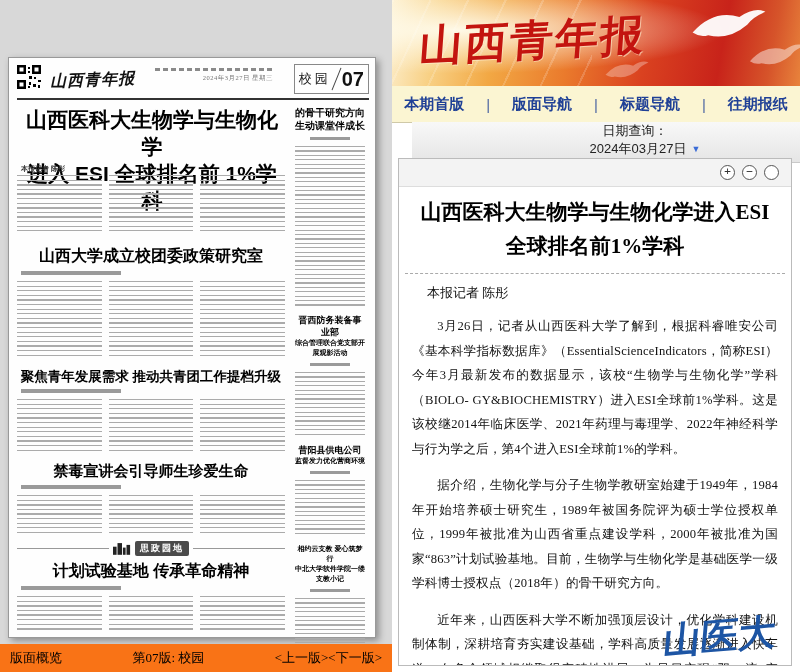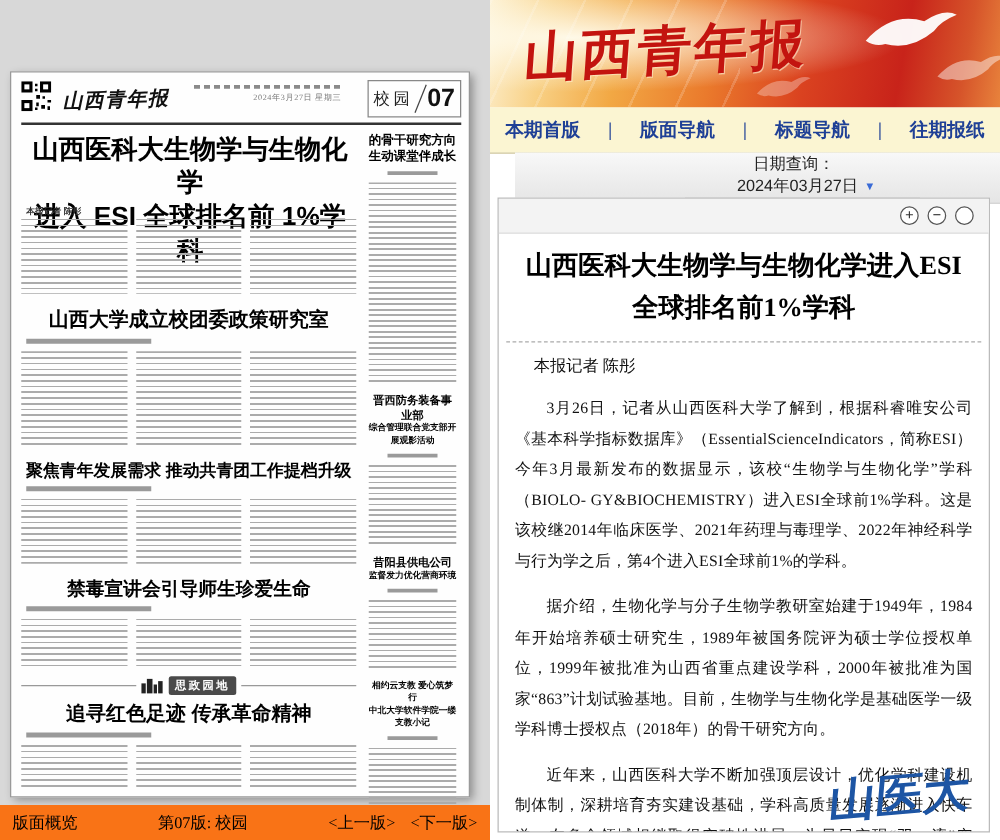--- a/index.html
+++ b/index.html
@@ -56,21 +56,21 @@
   .side-bar{height:3px;background:#9a9a9a;width:40px;margin:5px auto 6px;}
   .sfill{background:repeating-linear-gradient(180deg,#ababab 0 1.2px,rgba(0,0,0,0) 1.2px 4.4px);}
   .f1{height:160px;margin-bottom:8px;}
   .f2{height:64px;margin-bottom:8px;}
   .f3{height:56px;margin-bottom:8px;}
   .f4{height:66px;}
   
   .bottom-bar{position:absolute;left:0;top:644px;width:392px;height:28px;background:#f97316;
       display:flex;align-items:center;justify-content:space-between;padding:0 10px;box-sizing:border-box;
       font-family:"Liberation Serif",serif;font-size:13px;color:#000;}
-  .bb-right{display:flex;gap:12px;}
+  .bb-right{display:flex;}
   .bb-link{cursor:pointer;}
   
   .masthead{position:absolute;left:392px;top:0;width:408px;height:86px;overflow:hidden;
     background:linear-gradient(100deg,#fdf0d0 0%,#f8d084 12%,#f2a844 26%,#ea7a2c 44%,#da4220 62%,#c8231a 80%,#d6542a 92%,#e8833c 100%);}
   .masthead::before{content:"";position:absolute;inset:0;
     background:radial-gradient(ellipse at 16% 35%,rgba(255,252,238,.95),rgba(255,252,238,0) 55%);}
   .rays{position:absolute;left:0;top:0;width:200px;height:86px;opacity:.5;
     background:repeating-linear-gradient(115deg,rgba(255,255,255,.35) 0 2px,transparent 2px 34px);}
   .brand-script{position:absolute;left:28px;top:12px;font-size:43px;font-weight:bold;color:#c3140f;
     transform:skewX(-7deg) rotate(-3deg);letter-spacing:2px;font-family:"Liberation Serif",serif;
@@ -185,21 +185,21 @@
     <div class="hline"></div>
     <svg width="18" height="13" viewBox="0 0 20 14">
       <rect x="0" y="5" width="4" height="9" fill="#222"></rect>
       <rect x="5" y="1" width="5" height="13" fill="#222"></rect>
       <rect x="11" y="6" width="3" height="8" fill="#222"></rect>
       <rect x="15" y="3" width="4" height="11" fill="#222"></rect>
     </svg>
     <span class="badge">思政园地</span>
     <div class="hline"></div>
   </div>
-  <div class="np-abs np-h np-h5">追寻红色足迹  传承革命精神</div>
+  <div class="np-abs np-h np-h5">计划试验基地  传承革命精神</div>
   <div class="np-abs bar-by bar5"></div>
   <div class="np-abs cols3 b5">
     <div class="colfill"></div>
     <div class="colfill"></div>
     <div class="colfill"></div>
   </div>
 
   <div class="np-abs col4">
     <div class="side-h s1a">
       <div>的骨干研究方向</div>

